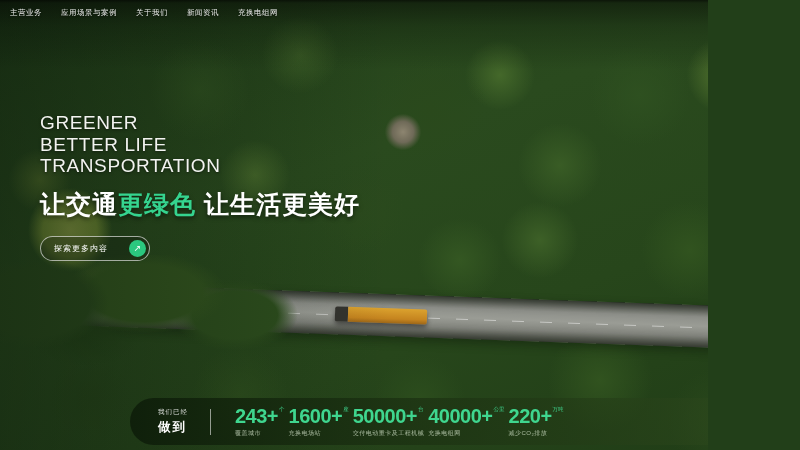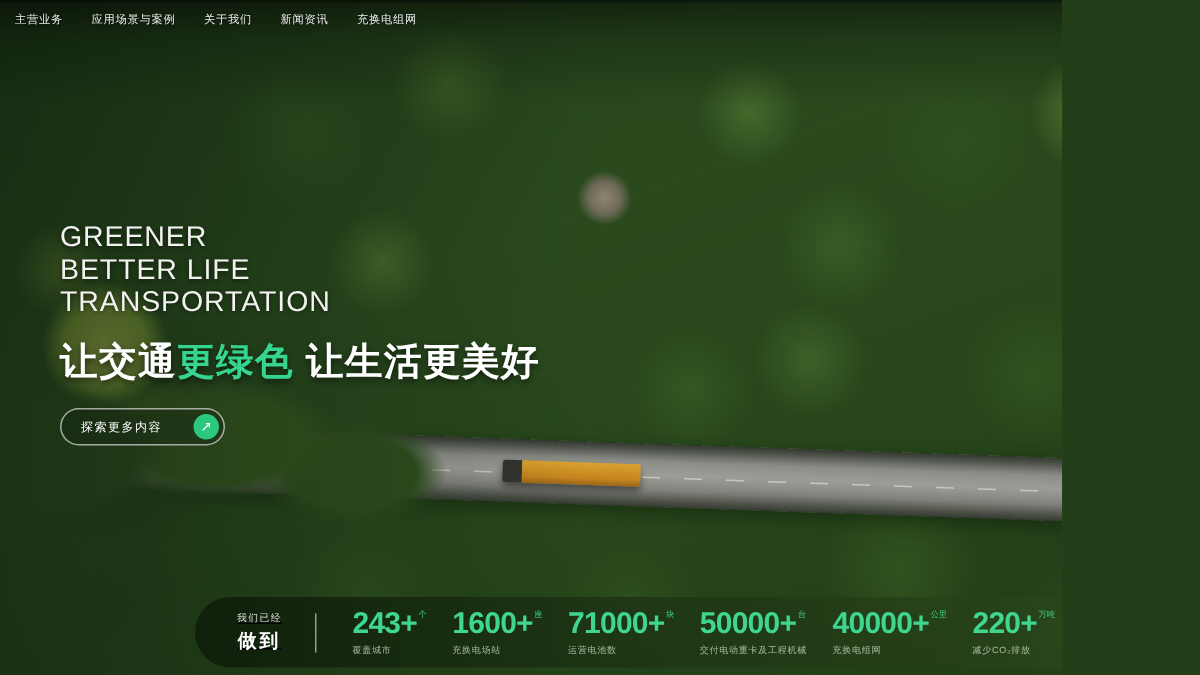--- a/index.html
+++ b/index.html
@@ -65,21 +65,21 @@
   }
 
   
   .nav { position:absolute; left:10px; top:8px; display:flex; gap:19px; z-index:5; }
   .nav a { color:rgba(255,255,255,0.92); font-size:7.5px; letter-spacing:0.5px;
     text-decoration:none; text-shadow:0 1px 2px rgba(0,0,0,0.6); cursor:pointer; }
 
   
   .hero { position:absolute; left:40px; top:112px; z-index:5; }
   .hero-en { color:#f2f3f0; font-size:19px; font-weight:300; line-height:21.5px;
-    letter-spacing:0.6px; text-shadow:0 1px 3px rgba(0,0,0,0.5);margin-top:36px; }
+    letter-spacing:0.6px; text-shadow:0 1px 3px rgba(0,0,0,0.5); }
   .hero-cn { margin-top:11px; font-size:25px; font-weight:700; color:#ffffff;
     letter-spacing:1px; text-shadow:0 2px 4px rgba(0,0,0,0.55); white-space:pre; }
   .hero-cn .green { color:#35d48f; }
 
   .cta { margin-top:15px; display:inline-flex; align-items:center; gap:21px;
     padding:3px 3px 3px 13px; border:1px solid rgba(255,255,255,0.6); border-radius:13px;
     background:rgba(15,25,15,0.30); cursor:pointer; }
   .cta-label { color:#ffffff; font-size:8px; letter-spacing:1px; }
   .cta-circle { width:17px; height:17px; border-radius:50%; background:#2bc77f;
     display:flex; align-items:center; justify-content:center; }
@@ -97,25 +97,25 @@
     display:flex; flex-direction:column; align-items:center; gap:6px; cursor:pointer; }
   .scroll-down .txt { writing-mode:vertical-rl; color:rgba(255,255,255,0.92); font-size:7.5px;
     letter-spacing:1.5px; text-shadow:0 1px 2px rgba(0,0,0,0.6); }
   .scroll-down .line { width:1px; height:13px; background:rgba(255,255,255,0.75); }
 
   
   .stats-bar { position:absolute; left:130px; top:398px; width:680px; height:47px;
     border-radius:24px 0 0 24px; z-index:6;
     background:linear-gradient(90deg, rgba(14,30,10,0.93) 0%, rgba(28,50,18,0.82) 40%, rgba(50,80,32,0.55) 100%);
     display:flex; align-items:center; padding-left:28px; }
-  .stats-intro { text-align:center; margin-right:22px;text-decoration:underline; }
+  .stats-intro { text-align:left; margin-right:22px; }
   .stats-intro .l1 { color:rgba(255,255,255,0.85); font-size:6.5px; letter-spacing:1px; }
   .stats-intro .l2 { color:#ffffff; font-size:12.5px; font-weight:700; letter-spacing:2px; margin-top:2px; }
   .stats-divider { width:1px; height:26px; background:rgba(255,255,255,0.55); margin-right:24px; }
-  .stats-row { display:flex; align-items:flex-start; gap:17px; }
+  .stats-row { display:flex; align-items:flex-start; gap:4px; }
   .stat { display:flex; flex-direction:column; }
   .stat-top { display:flex; align-items:flex-start; }
   .stat-value { color:#3fd68f; font-size:20px; font-weight:600; line-height:22px; letter-spacing:-0.5px; }
   .stat-unit { color:#3fd68f; font-size:5.5px; margin-left:1px; margin-top:1px; }
   .stat-label { color:rgba(216,232,206,0.72); font-size:6px; margin-top:2px; letter-spacing:0.5px; white-space:nowrap; }
 </style>
 </head>
 <body>
 
 <div class="stage">
@@ -183,27 +183,20 @@
       </div>
 
       <div class="stat">
         <div class="stat-top">
           <span class="stat-value">1600+</span>
           <span class="stat-unit">座</span>
         </div>
         <span class="stat-label">充换电场站</span>
       </div>
 
-      <div class="stat">
-        <div class="stat-top">
-          <span class="stat-value">71000+</span>
-          <span class="stat-unit">块</span>
-        </div>
-        <span class="stat-label">运营电池数</span>
-      </div>
 
       <div class="stat">
         <div class="stat-top">
           <span class="stat-value">50000+</span>
           <span class="stat-unit">台</span>
         </div>
         <span class="stat-label">交付电动重卡及工程机械</span>
       </div>
 
       <div class="stat">

